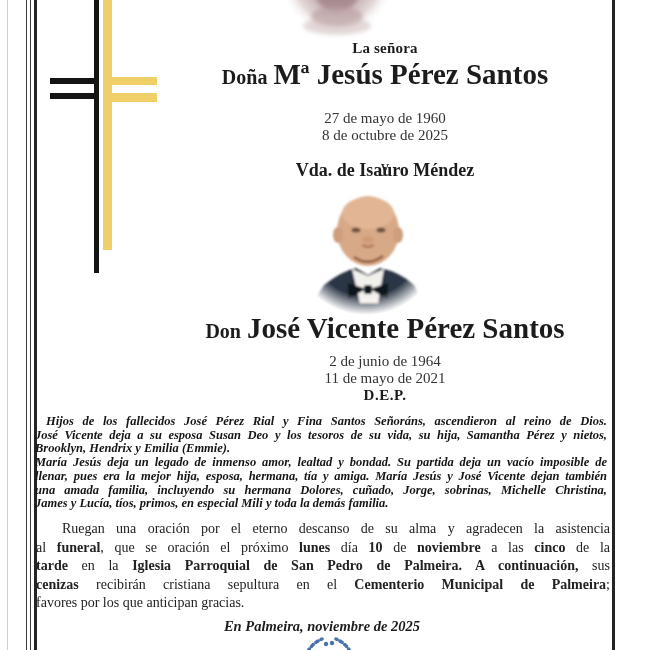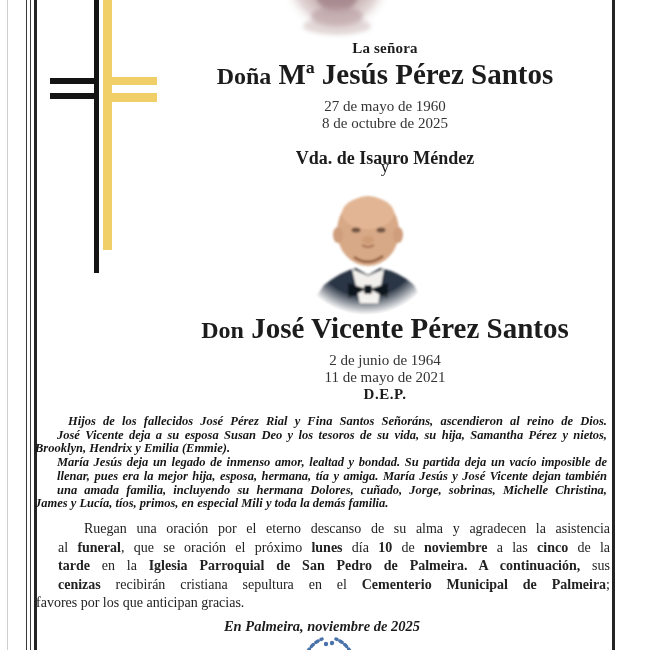--- a/index.html
+++ b/index.html
@@ -27,34 +27,34 @@
   .cv-gold {left:103px; top:0; width:9px; height:250px; background:var(--gold);}
   .ch-black1{left:50px; top:78px; width:49px; height:6px; background:#141414;}
   .ch-black2{left:50px; top:93px; width:49px; height:6px; background:#141414;}
   .ch-gold1{left:104px; top:77px; width:53px; height:8px; background:var(--gold);}
   .ch-gold2{left:104px; top:93px; width:53px; height:9px; background:var(--gold);}
 
   .photo{position:absolute;}
   .sect{position:absolute; left:160px; width:450px; text-align:center;}
   .honorific{font-size:15px; font-weight:bold; letter-spacing:.2px;}
   .nameline{font-size:29px; font-weight:bold; line-height:34px; white-space:nowrap;}
-  .nameline .prefix{font-size:24px; margin-right:.3em;text-align:center;}
+  .nameline .prefix{font-size:20px; margin-right:.3em;text-align:center;}
   .datetxt{font-size:15px; color:#333; line-height:17px;}
   .widow{font-size:18px; font-weight:bold; margin-top:16px;}
   .conj{position:absolute; left:160px; width:450px; text-align:center; font-size:17px;}
   .dep{font-size:15px; font-weight:bold; letter-spacing:.5px;}
 
   .family{position:absolute; left:35px; width:572px; top:415px;
     font-size:12.5px; font-style:italic; font-weight:bold; line-height:13.7px; color:#151515;}
   .family .ind{text-indent:11px;}
   .announce{position:absolute; left:36px; width:574px; top:520px;
     font-size:14px; line-height:18.6px; color:#222;}
   .announce .ind{text-indent:26px;}
   .line{text-align:left;}
-  .line.j{text-align:justify; text-align-last:justify;padding-left:22px;}
+  .line.j{text-align:justify; text-align-last:justify;}
   .closing{position:absolute; left:36px; width:572px; top:618px;
     text-align:center; font-size:14.5px; font-weight:bold; font-style:italic;}
   b{font-weight:bold;}
 </style>
 </head>
 <body>
 
 <div id="card">
 
   <span class="vline faint"></span>
@@ -92,21 +92,21 @@
       <ellipse cx="60" cy="16" rx="26" ry="10" fill="#b59a9e" opacity=".6"></ellipse>
       <ellipse cx="60" cy="26" rx="34" ry="9" fill="#c9b4b4" opacity=".5"></ellipse>
     </g>
   </svg>
 
   <div class="sect" style="top:40px;">
     <div class="honorific">La señora</div>
     <div class="nameline">
       <span class="prefix">Doña</span><span>Mª Jesús Pérez Santos</span>
     </div>
-    <div class="datetxt" style="margin-top:5px;">27 de mayo de 1960</div>
+    <div class="datetxt" style="margin-top:16px;">27 de mayo de 1960</div>
     <div class="datetxt">8 de octubre de 2025</div>
     <div class="widow">Vda. de Isauro Méndez</div>
   </div>
 
   <div class="conj" style="top:157px;">y</div>
 
   <svg class="photo" style="left:296px; top:183px;" width="140" height="132">
     <defs>
       <radialGradient id="vg" cx="50%" cy="48%" r="52%">
         <stop offset="0%" stop-color="#ffffff" stop-opacity="0"></stop>

